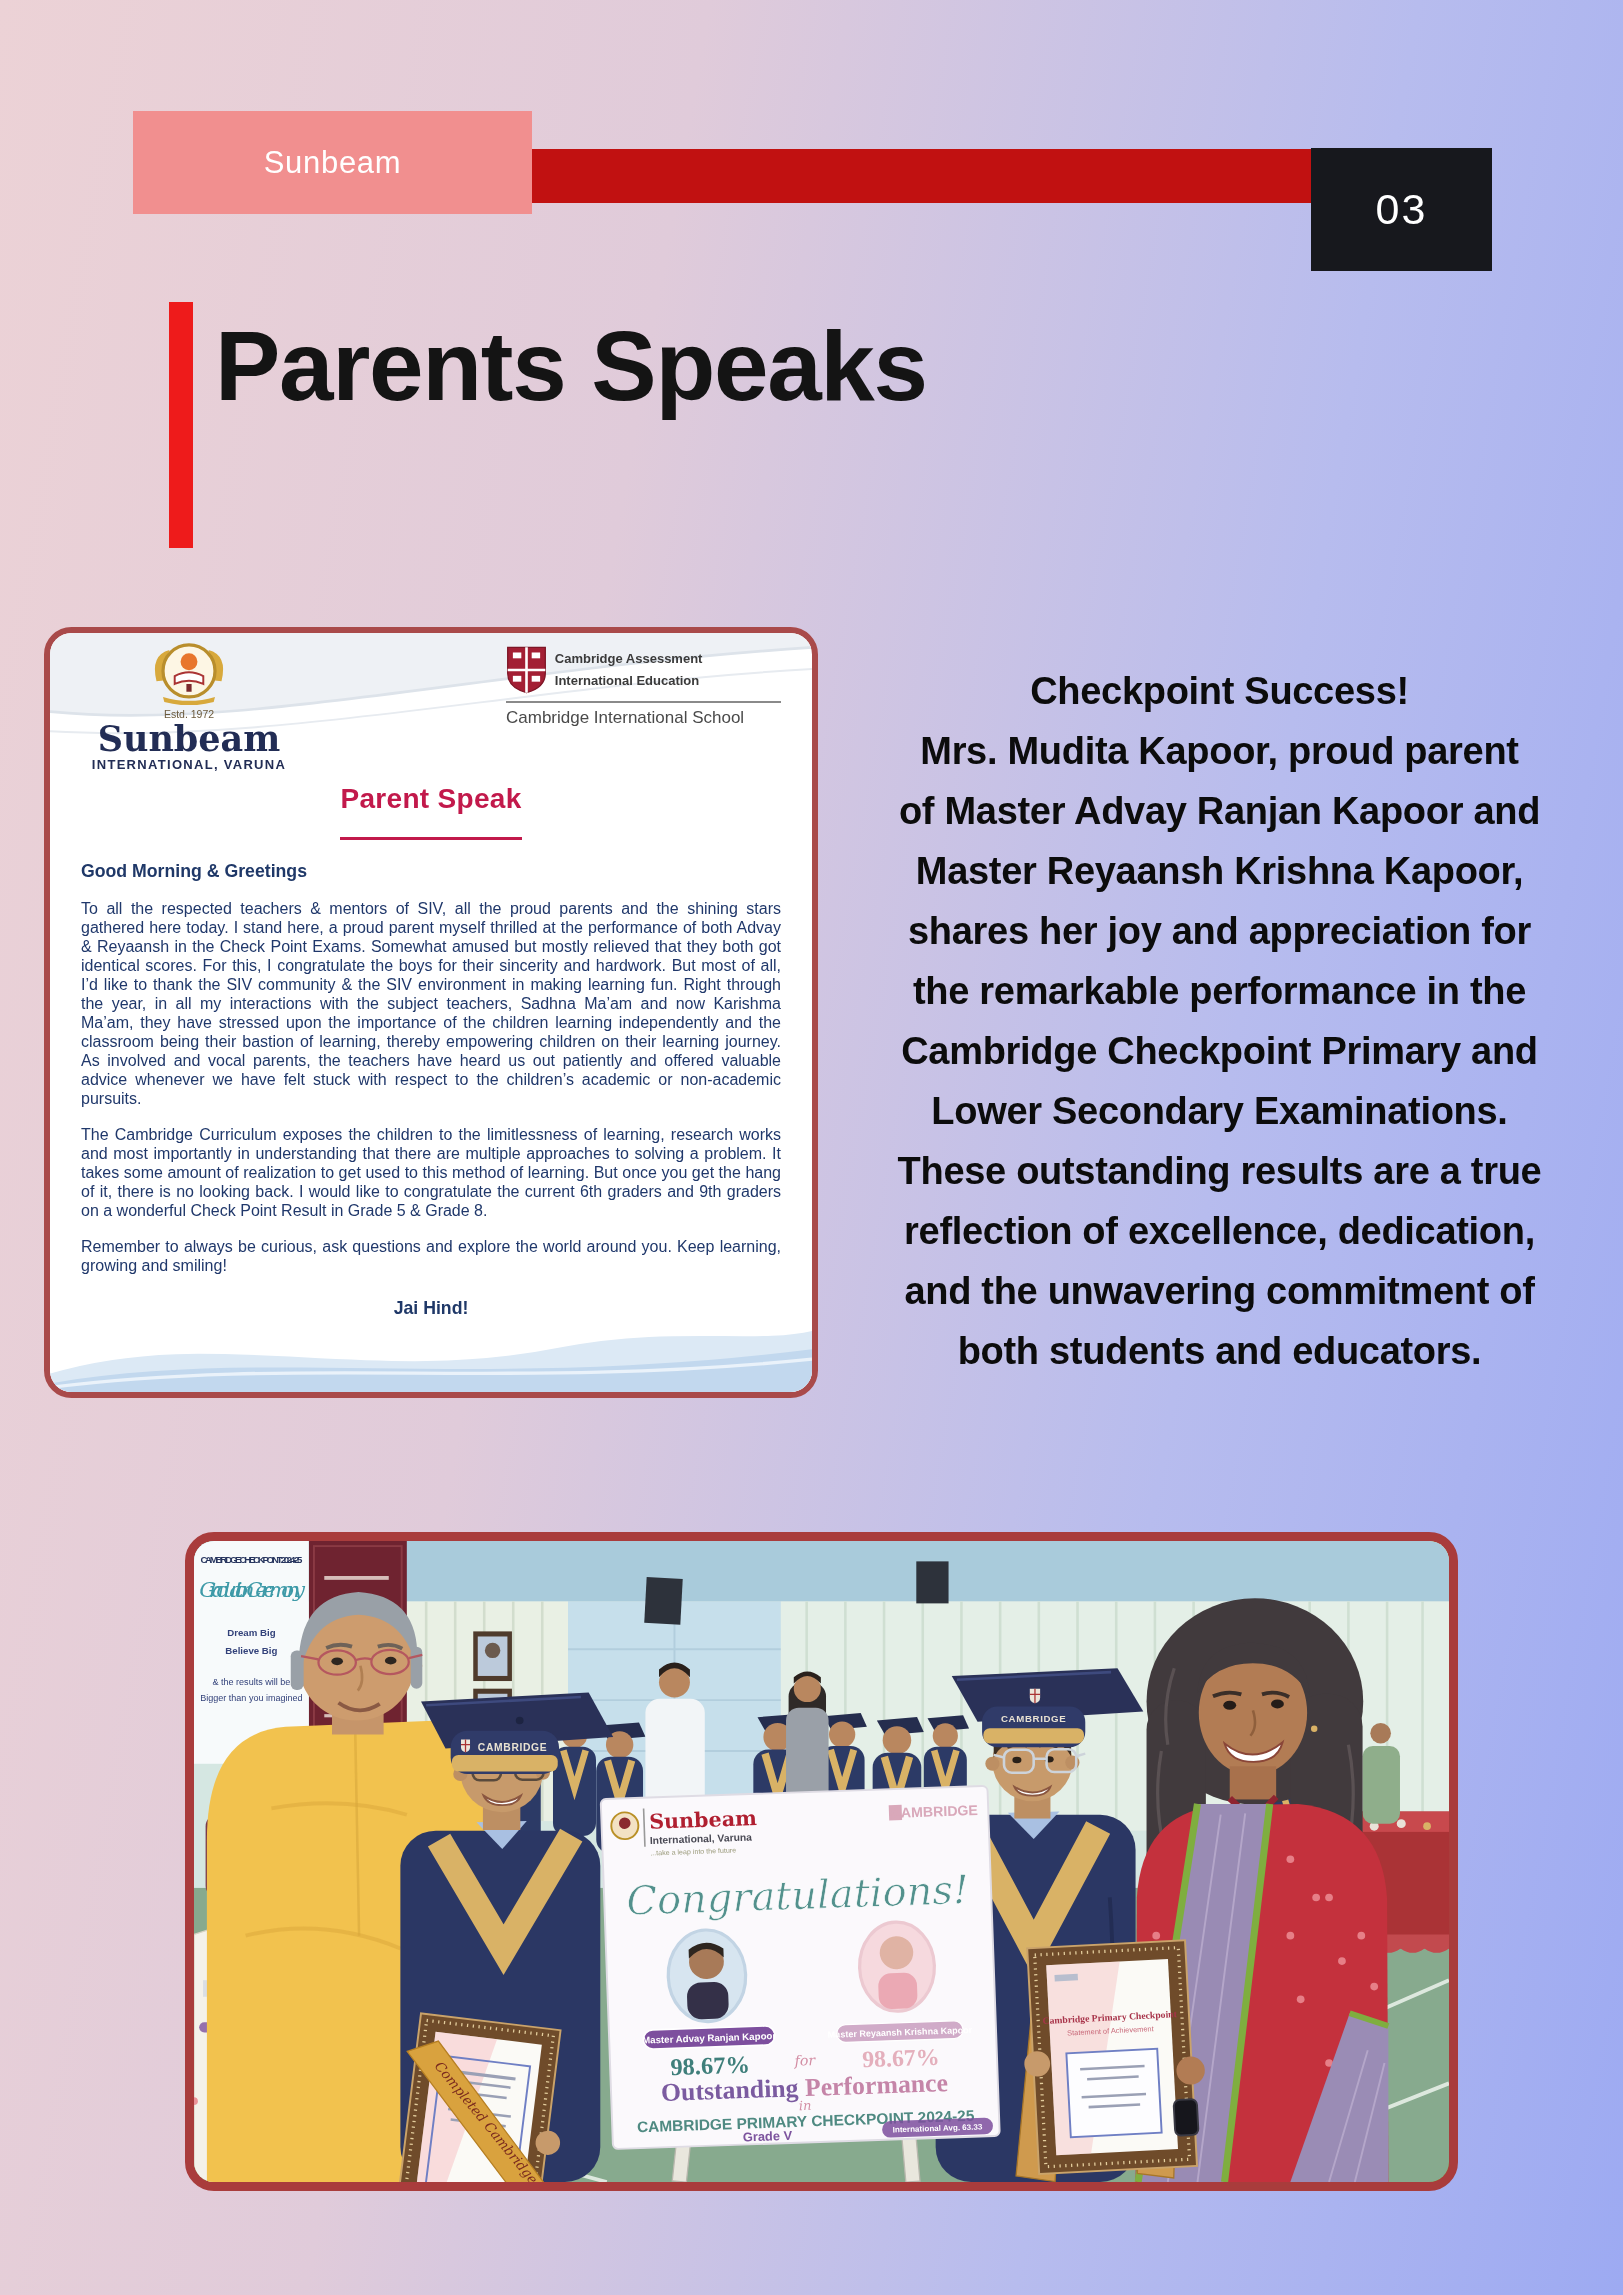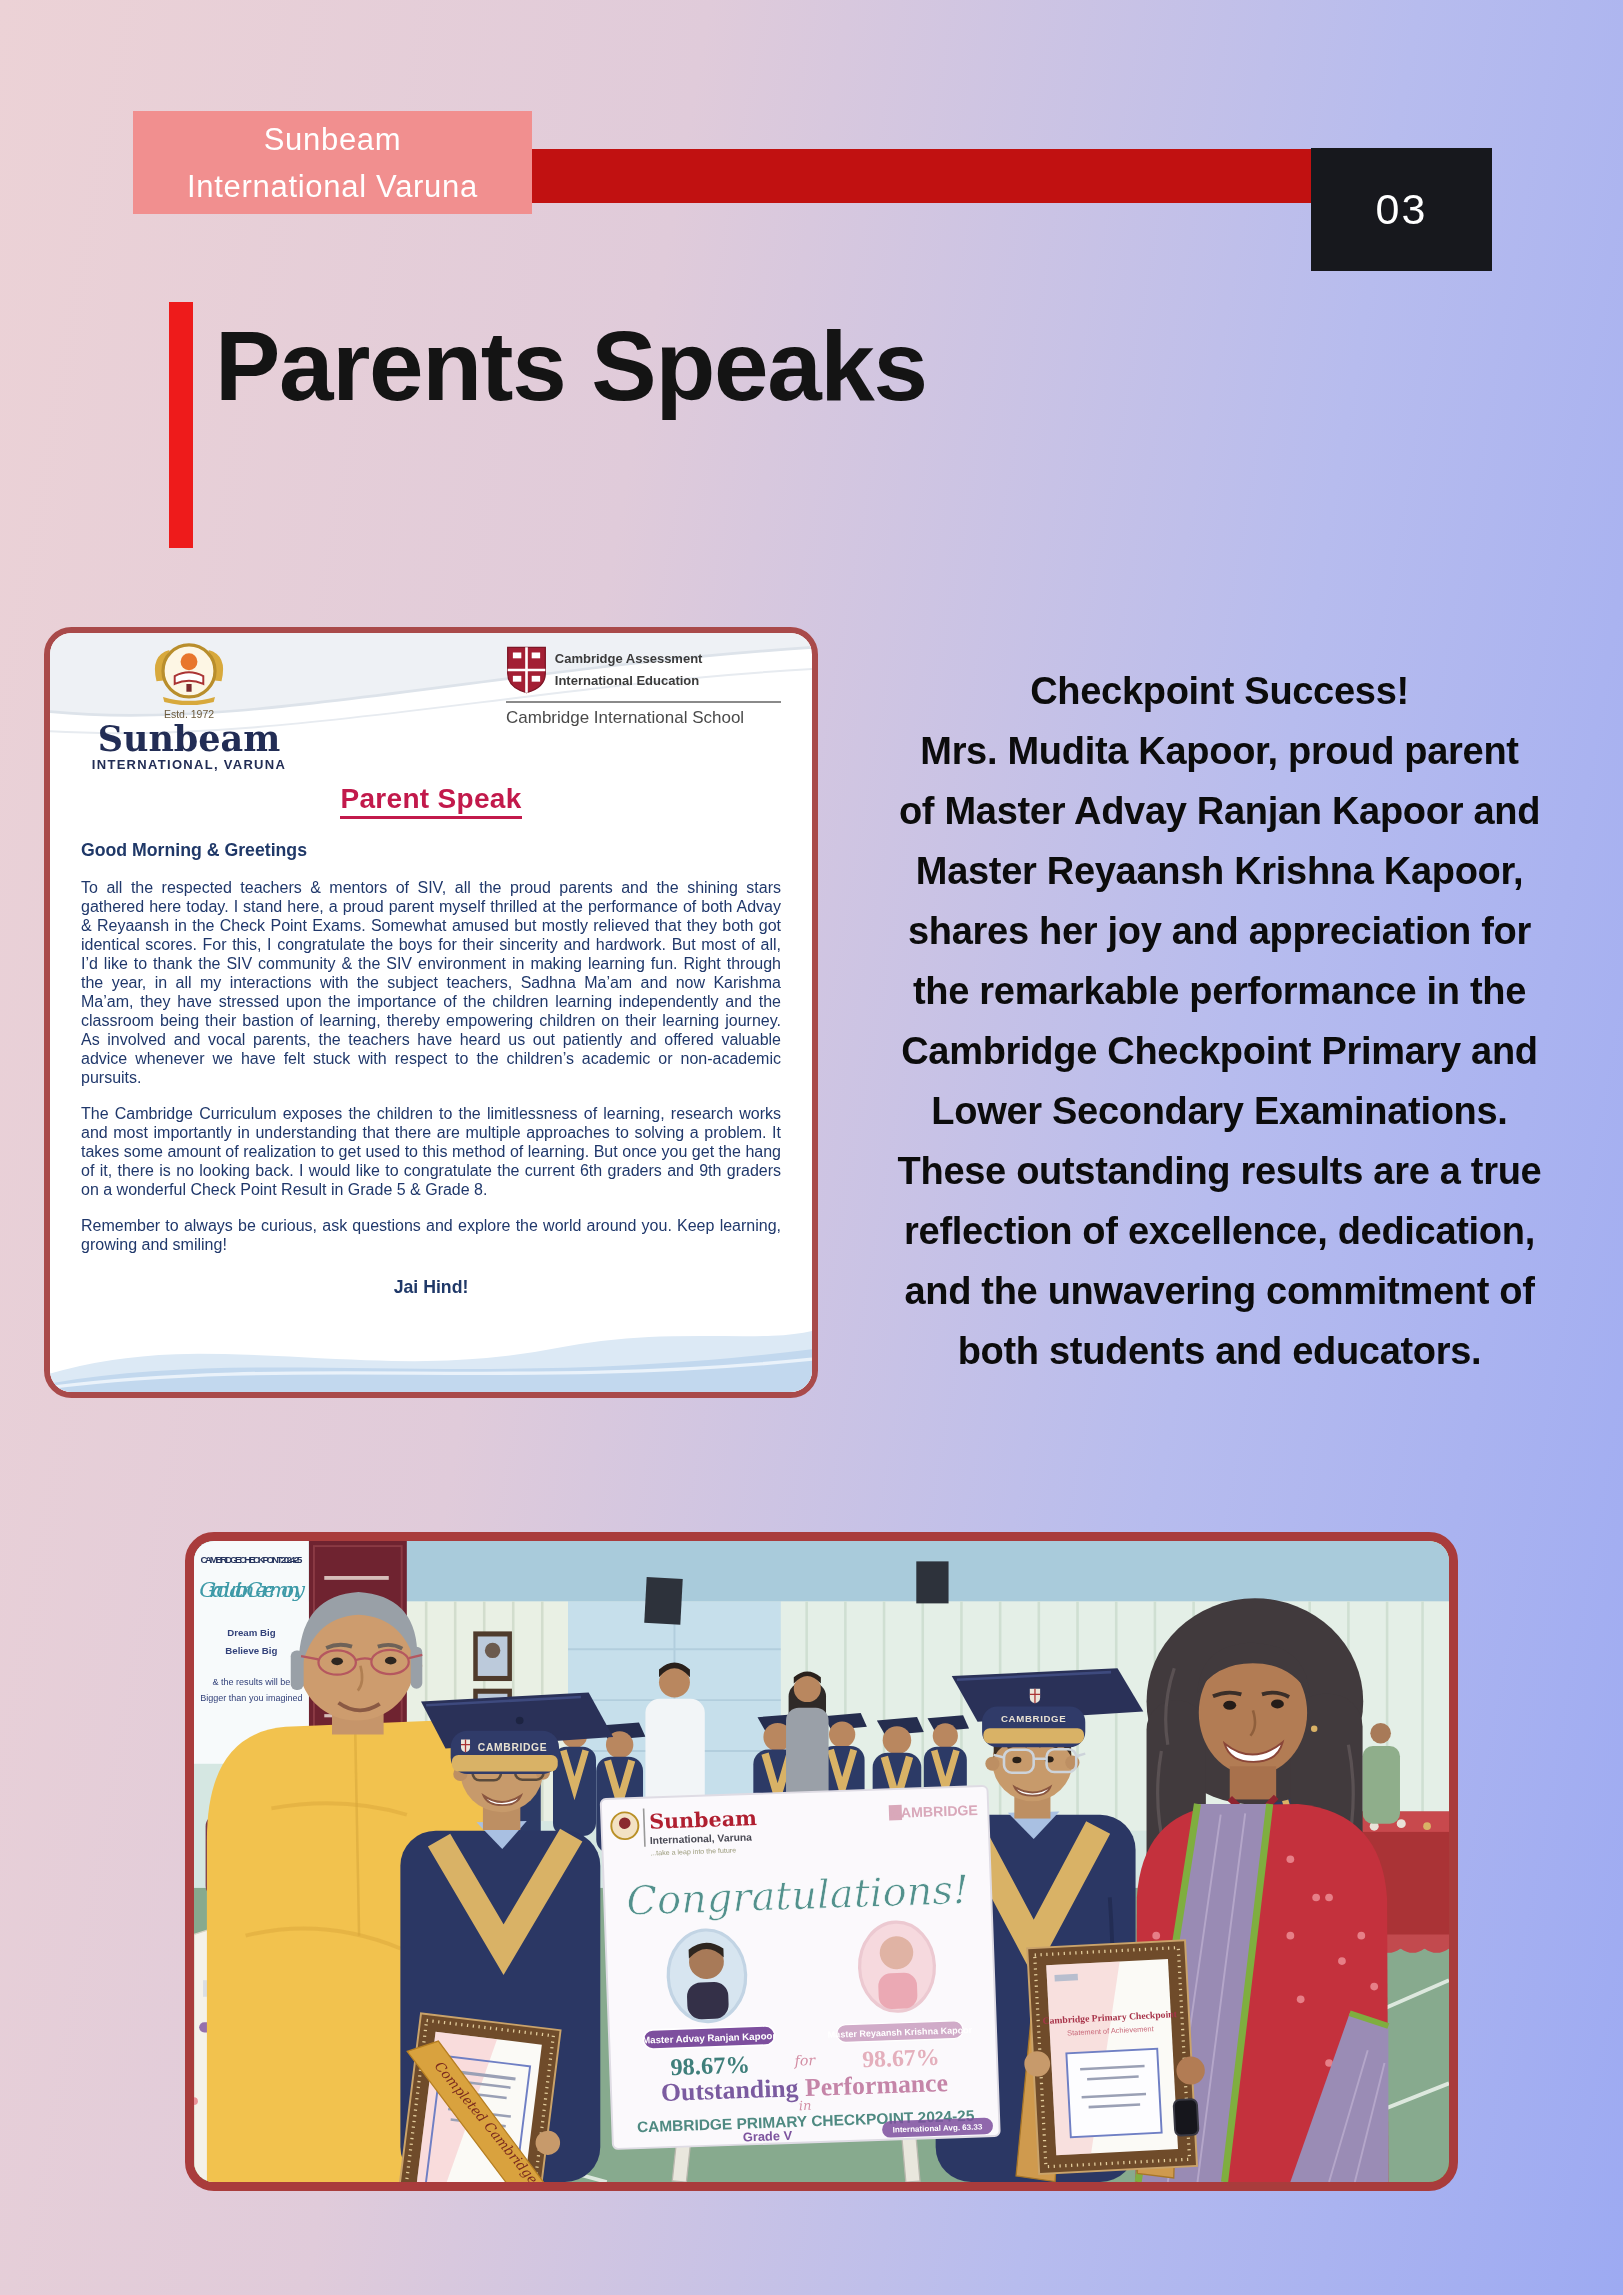--- a/index.html
+++ b/index.html
@@ -32,40 +32,39 @@
   .lt-estd{font-size:10.5px;color:#6b5a3c;margin-top:1.3px;}
   .lt-sunbeam{font-family:"DejaVu Serif", serif;font-weight:bold;font-size:35px;color:#222d55;line-height:37px;}
   .lt-intl{font-size:13px;font-weight:bold;color:#222d55;letter-spacing:1.3px;}
   .lt-logo-right{text-align:left;width:275px;padding-top:3.9px;}
   .cam-row{display:flex;align-items:center;gap:7.8px;}
   .cam-name{font-size:13px;font-weight:bold;color:#3a3a3a;line-height:21.6px;}
   .cam-rule{height:2px;background:#8a8a8a;margin:6.5px 0 5.2px 0;}
   .cam-school{font-size:17px;color:#4a4a4a;}
   .lt-title-wrap{text-align:center;margin-top:10.5px;}
   .lt-title{display:inline-block;font-size:28px;font-weight:bold;color:#c2194b;
-    border-bottom:3.3px solid #c2194b;padding-bottom:1px;letter-spacing:0.3px;text-align:right;}
+    border-bottom:3.3px solid #c2194b;padding-bottom:22px;letter-spacing:0.3px;text-align:right;}
   .lt-greet{margin-top:21px;font-size:17.7px;font-weight:bold;color:#1f3868;}
   .lt-para{margin:17px 0 0 0;font-size:16px;line-height:19px;color:#20386b;text-align:justify;}
   .lt-close{margin-top:23px;text-align:center;font-size:17.7px;font-weight:bold;color:#1f3868;}
   
   .highlight{left:829px;top:661px;width:781px;text-align:center;color:#0c0c0c;}
   .highlight div{font-size:38px;font-weight:bold;line-height:60px;letter-spacing:-0.3px;}
   
   .photo{left:185px;top:1532px;width:1273px;height:659px;box-sizing:border-box;
     border:9.2px solid #a93c3c;border-radius:29px;overflow:hidden;background:#a16207;}
   .photo svg{display:block;width:100%;height:100%;}
   text{user-select:none;}
 </style>
 </head>
 <body>
 
 <div class="abs hdr-red-bar"></div>
 <div class="abs hdr-pink-box">
   <span>Sunbeam</span>
-  <span>International Varuna</span>
 </div>
 <div class="abs hdr-page-box">
   <span>03</span>
 </div>
 
 <div class="abs title-bar"></div>
 <div class="abs page-title">Parents Speaks</div>
 
 <div class="abs letter">
   <svg class="letter-swoosh" viewBox="0 0 1163 180" preserveAspectRatio="none">

